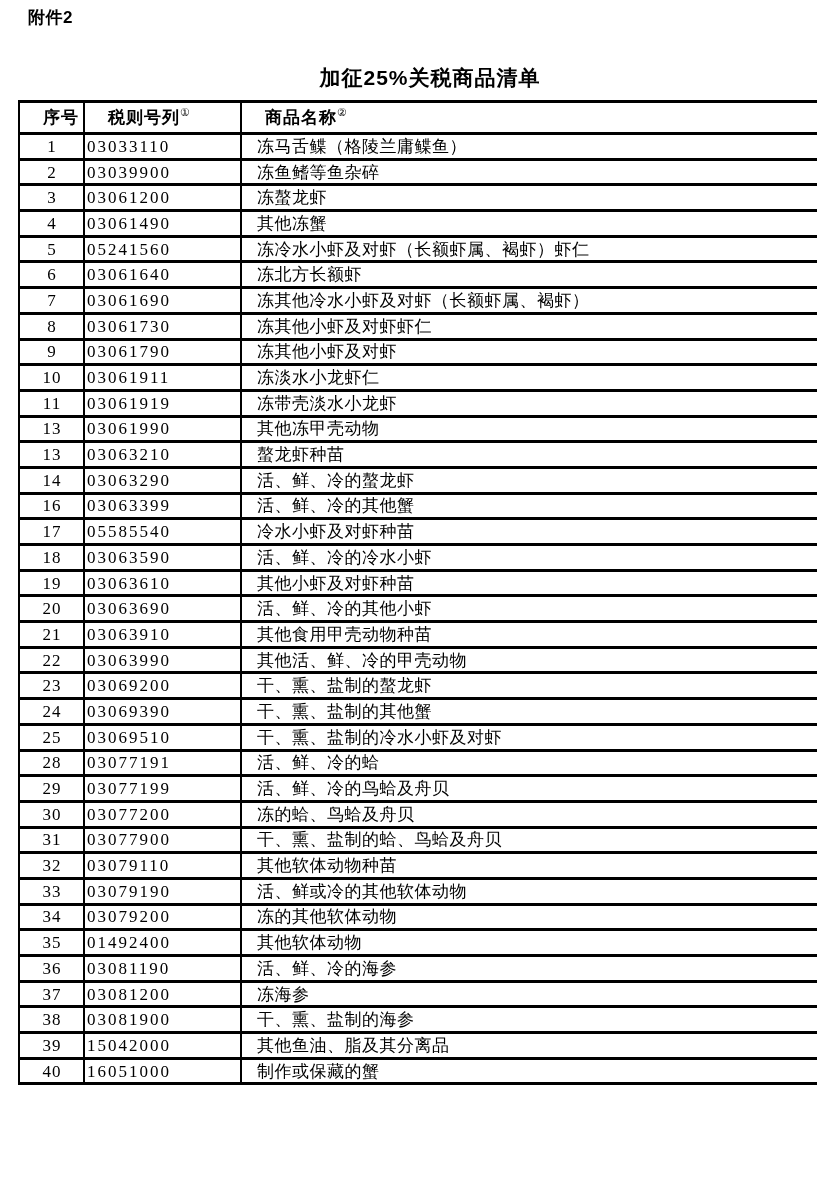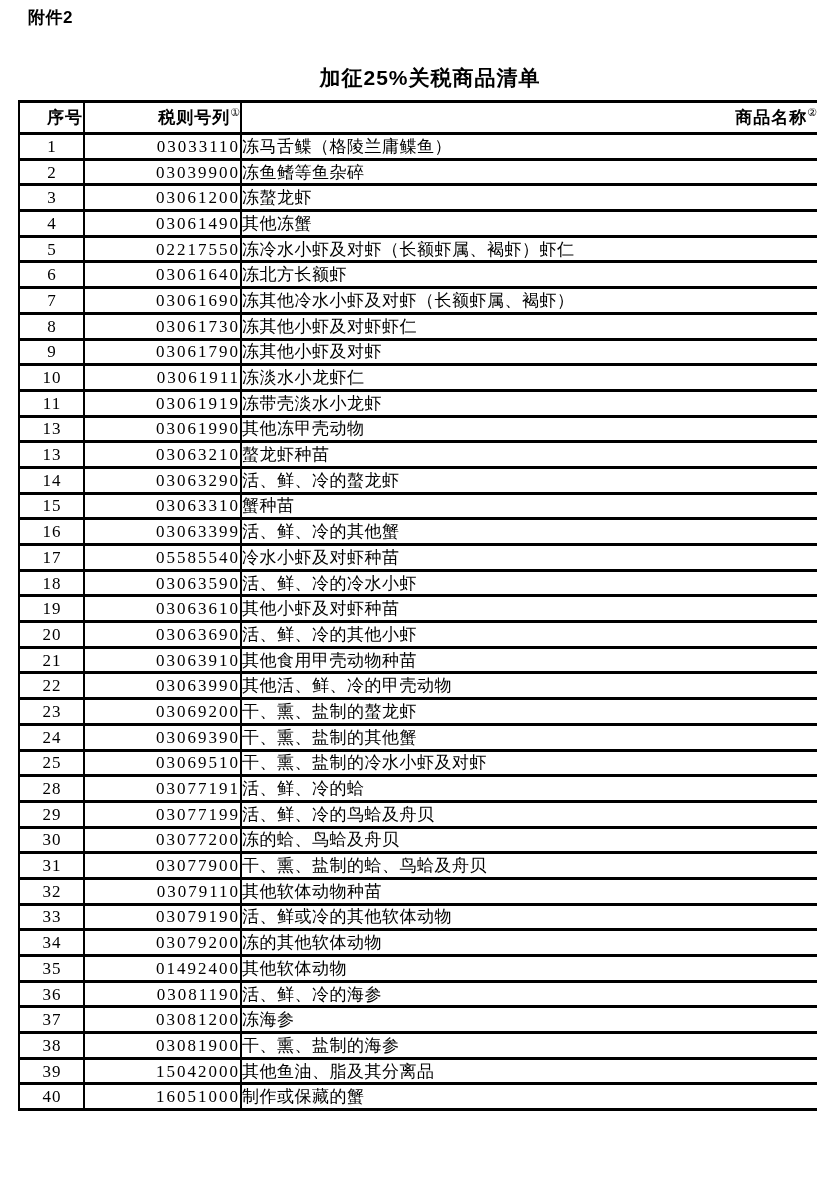--- a/index.html
+++ b/index.html
@@ -59,48 +59,49 @@
   }
   .tariff-table th:last-child, .tariff-table td:last-child {
     border-right: none;
     margin-top: 10px;
   }
   .tariff-table th {
     height: 29px;
     font-family: Liberation Serif, serif;
     font-weight: bold;
     font-size: 17px;
-    text-align: right;
+    text-align: left;
     letter-spacing: 1px;
+    padding-left: 23px;
   }
   .tariff-table th sup {
     font-size: 11px;
     font-weight: normal;
     letter-spacing: 0;
     vertical-align: super;
     line-height: 0;
   }
   .tariff-table td {
     height: 22.7px;
     font-size: 17px;
     line-height: 1;
   }
   td.col-no {
     text-align: center;
     letter-spacing: 1px;
     padding-left: 1px;
   }
   td.col-code {
-    text-align: right;
+    text-align: left;
     letter-spacing: 2px;
-    padding-left: 14px;
+    padding-left: 2px;
   }
   td.col-name {
     text-align: left;
-    padding-left: 0;
+    padding-left: 15px;
     letter-spacing: 0.5px;
   }
 </style>
 </head>
 <body>
 
 <div class="attachment-label">附件2</div>
 
 <h1 class="doc-title">加征25%关税商品清单</h1>
 
@@ -139,21 +140,21 @@
         <td class="col-code">03061200</td>
         <td class="col-name">冻螯龙虾</td>
       </tr>
       <tr>
         <td class="col-no">4</td>
         <td class="col-code">03061490</td>
         <td class="col-name">其他冻蟹</td>
       </tr>
       <tr>
         <td class="col-no">5</td>
-        <td class="col-code">02217550</td>
+        <td class="col-code">05241560</td>
         <td class="col-name">冻冷水小虾及对虾（长额虾属、褐虾）虾仁</td>
       </tr>
       <tr>
         <td class="col-no">6</td>
         <td class="col-code">03061640</td>
         <td class="col-name">冻北方长额虾</td>
       </tr>
       <tr>
         <td class="col-no">7</td>
         <td class="col-code">03061690</td>
@@ -186,25 +187,20 @@
       </tr>
       <tr>
         <td class="col-no">13</td>
         <td class="col-code">03063210</td>
         <td class="col-name">螯龙虾种苗</td>
       </tr>
       <tr>
         <td class="col-no">14</td>
         <td class="col-code">03063290</td>
         <td class="col-name">活、鲜、冷的螯龙虾</td>
-      </tr>
-      <tr>
-        <td class="col-no">15</td>
-        <td class="col-code">03063310</td>
-        <td class="col-name">蟹种苗</td>
       </tr>
       <tr>
         <td class="col-no">16</td>
         <td class="col-code">03063399</td>
         <td class="col-name">活、鲜、冷的其他蟹</td>
       </tr>
       <tr>
         <td class="col-no">17</td>
         <td class="col-code">05585540</td>
         <td class="col-name">冷水小虾及对虾种苗</td>

